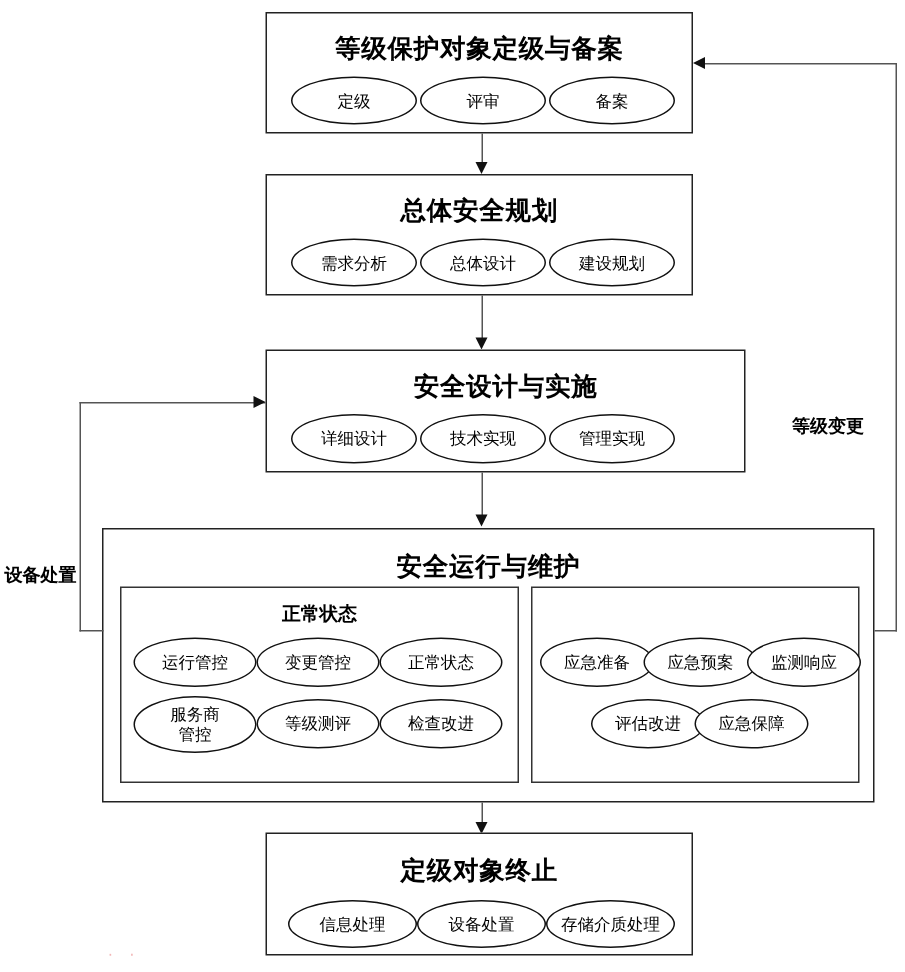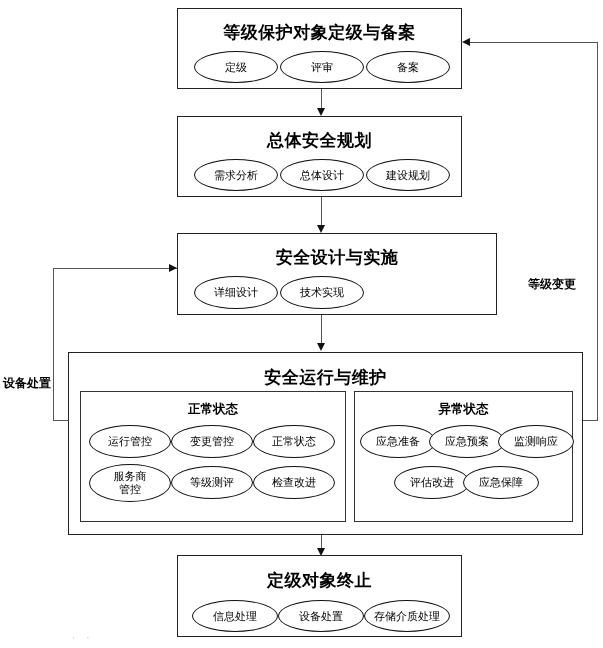--- a/index.html
+++ b/index.html
@@ -122,20 +122,21 @@
     <div class="ellipse" style="left:188px; top:42px; width:84px; height:32px;">建设规划</div>
   </div>
 
   <div class="vline" style="left:321px; top:197px; height:33px;"></div>
   <div class="arrow-down" style="left:316.5px; top:225px;"></div>
 
   <div class="stage-box" style="left:177px; top:233px; width:320px; height:82px;">
     <div class="stage-title" style="top:12px;">安全设计与实施</div>
     <div class="ellipse" style="left:16px; top:42px; width:84px; height:33px;">详细设计</div>
     <div class="ellipse" style="left:102px; top:42px; width:84px; height:33px;">技术实现</div>
+    <div class="ellipse" style="left:188px; top:42px; width:84px; height:33px;">管理实现</div>
   </div>
 
   <div class="vline" style="left:321px; top:315px; height:33px;"></div>
   <div class="arrow-down" style="left:316.5px; top:343px;"></div>
 
   <div class="stage-box" style="left:68px; top:352px; width:515px; height:183px;">
     <div class="stage-title" style="top:13px;">安全运行与维护</div>
 
     <div class="sub-box" style="left:11px; top:38px; width:266px; height:131px;">
       <div class="sub-title" style="top:9px;">正常状态</div>
@@ -144,21 +145,20 @@
       <div class="ellipse" style="left:172px; top:33px; width:82px; height:33px;">正常状态</div>
       <div class="ellipse" style="left:8px; top:72px; width:82px; height:38px;">
         <span style="white-space:pre-line;">服务商
 管控</span>
       </div>
       <div class="ellipse" style="left:90px; top:74px; width:82px; height:33px;">等级测评</div>
       <div class="ellipse" style="left:172px; top:74px; width:82px; height:33px;">检查改进</div>
     </div>
 
     <div class="sub-box" style="left:285px; top:38px; width:219px; height:131px;">
-      <div class="sub-title" style="top:9px;">异常状态</div>
       <div class="ellipse" style="left:5px; top:33px; width:76px; height:33px;">应急准备</div>
       <div class="ellipse" style="left:74px; top:33px; width:76px; height:33px;">应急预案</div>
       <div class="ellipse" style="left:143px; top:33px; width:76px; height:33px;">监测响应</div>
       <div class="ellipse" style="left:39px; top:74px; width:76px; height:33px;">评估改进</div>
       <div class="ellipse" style="left:108px; top:74px; width:76px; height:33px;">应急保障</div>
     </div>
   </div>
 
   <div class="vline" style="left:321px; top:535px; height:18px;"></div>
   <div class="arrow-down" style="left:316.5px; top:548px;"></div>

